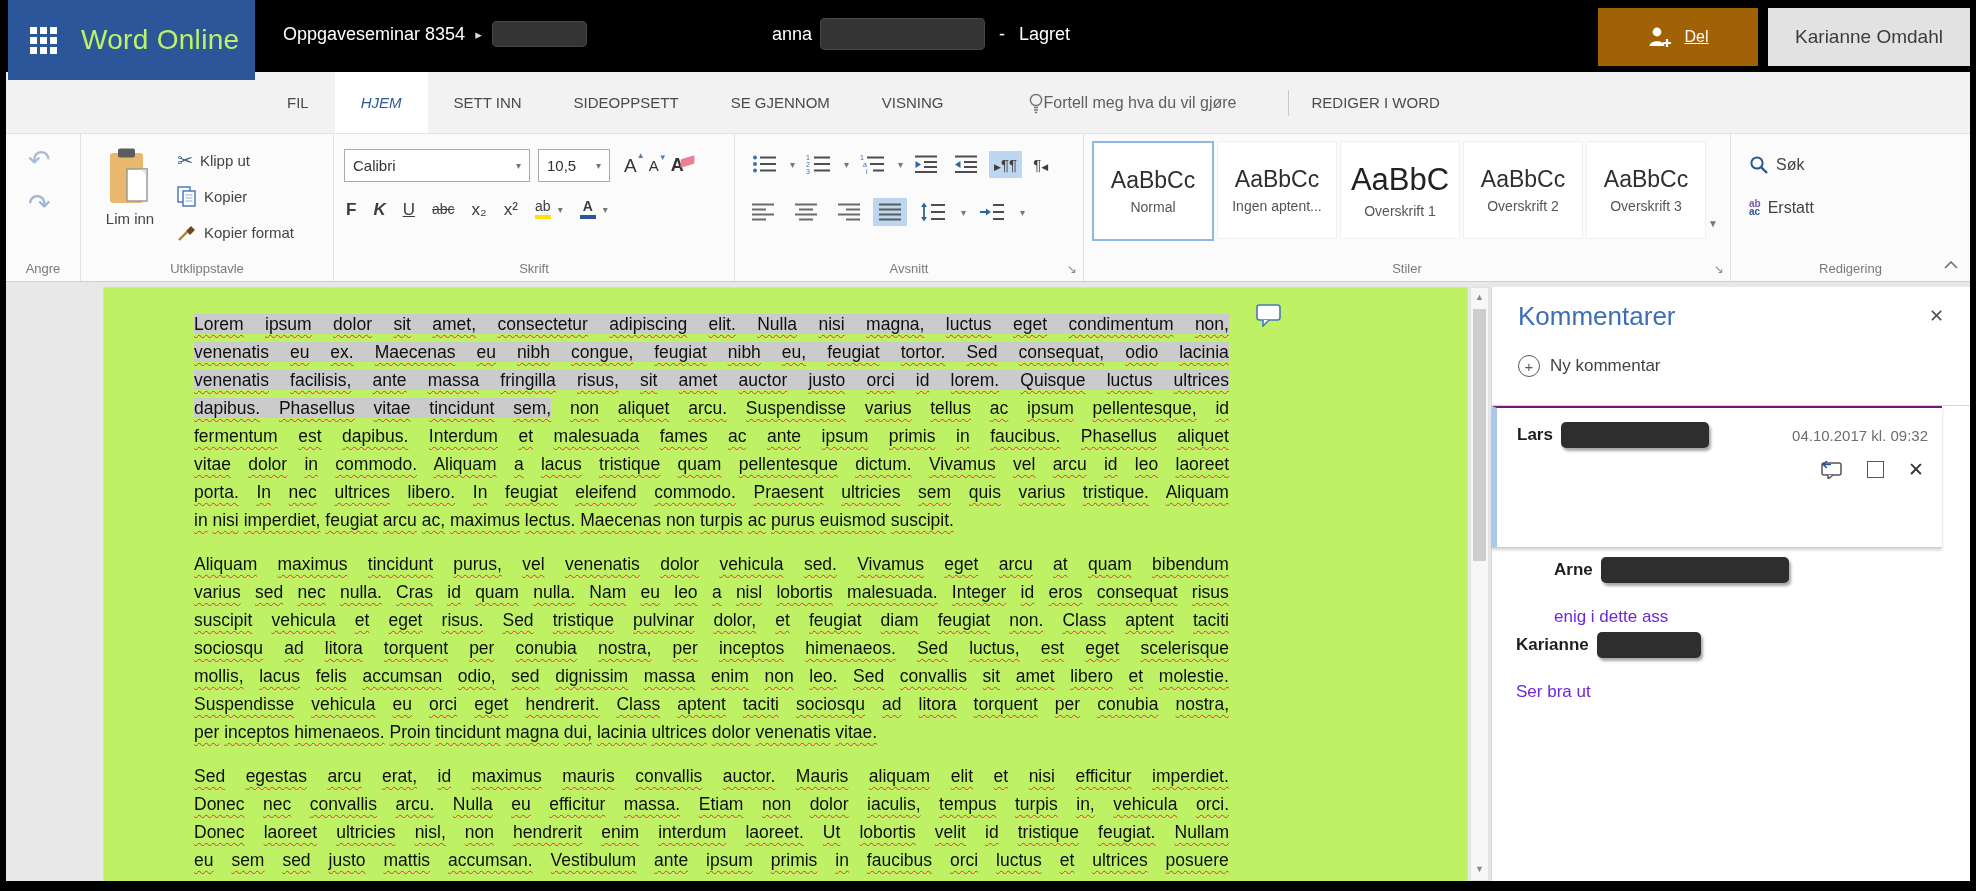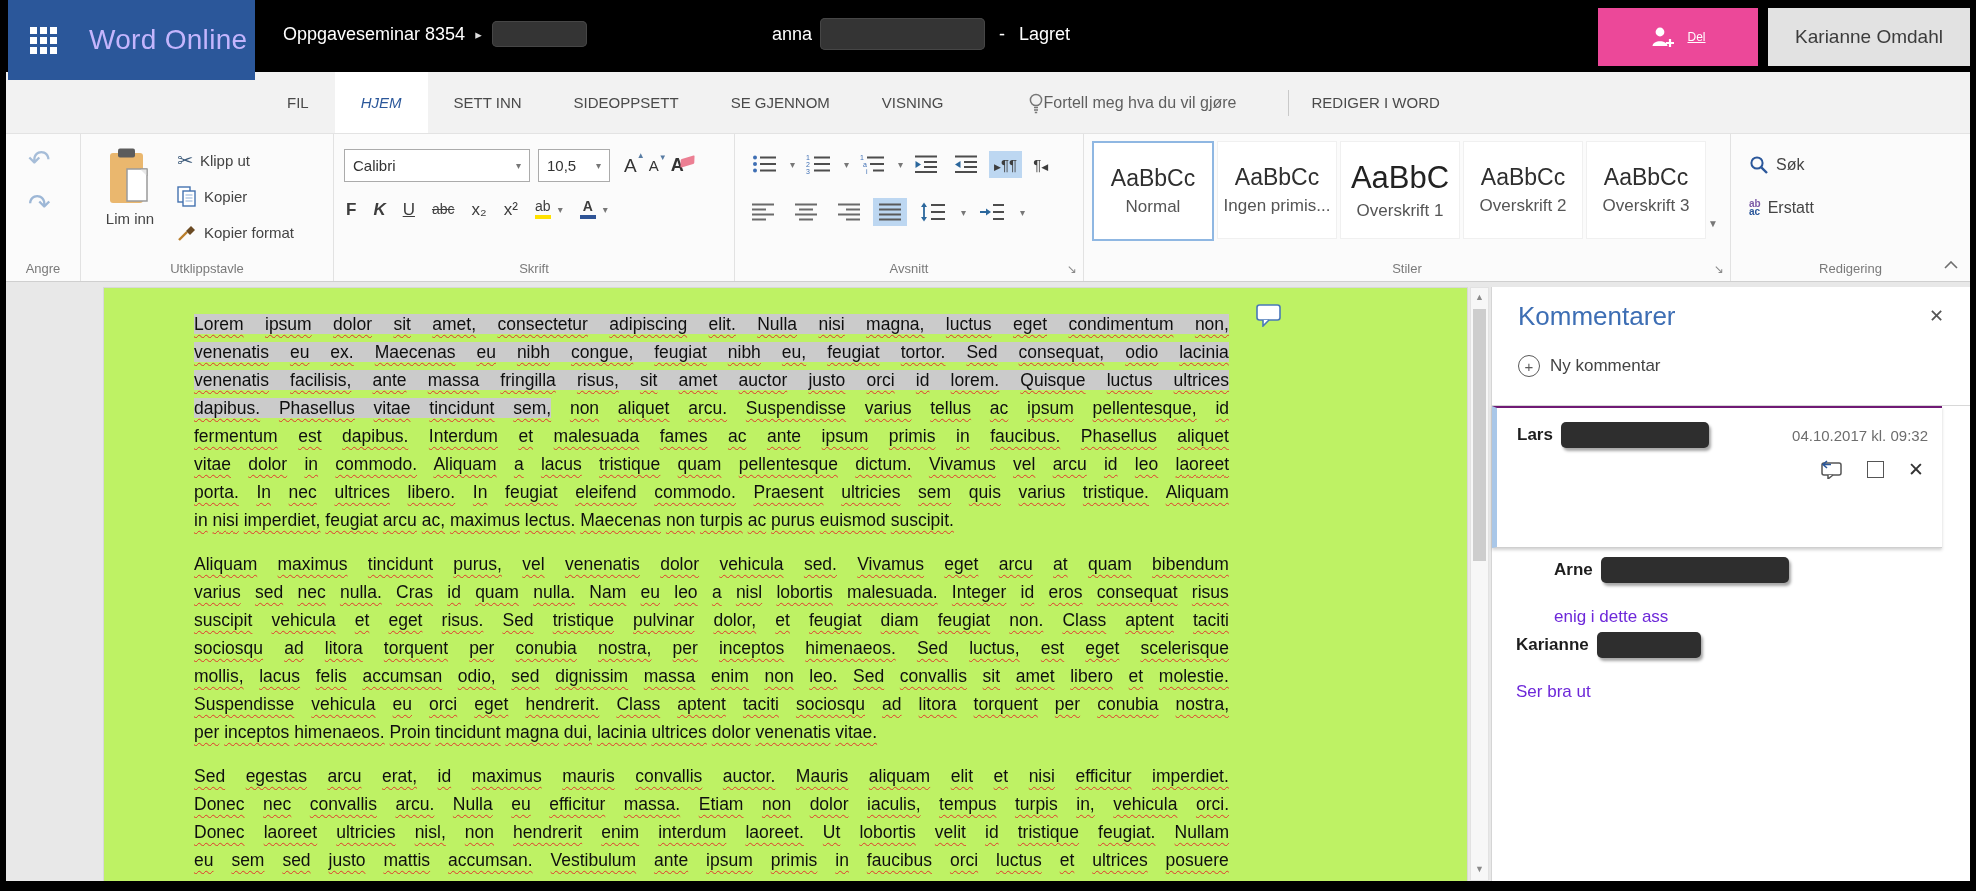--- a/index.html
+++ b/index.html
@@ -5,28 +5,28 @@
   html,body{margin:0;padding:0;background:#222;}
   .screen{position:relative;width:1976px;height:891px;background:#000;overflow:hidden;
           font-family:"Liberation Sans","DejaVu Sans",sans-serif;}
 
   
   .topbar{position:absolute;top:0;left:0;right:0;height:72px;background:#000;color:#fff;}
   .brand{position:absolute;left:8px;top:0;width:247px;height:80px;background:#2b579a;z-index:6;
          display:flex;align-items:center;}
   .waffle{margin-left:22px;display:grid;grid-template-columns:repeat(3,7px);grid-gap:3px;}
   .waffle i{width:7px;height:7px;background:#fff;}
-  .brand-name{margin-left:32px;font-size:28px;font-weight:400;letter-spacing:.3px;color:#c4b5fd;}
+  .brand-name{margin-left:24px;font-size:28px;font-weight:400;letter-spacing:.3px;color:#bef264;}
   .breadcrumb{position:absolute;left:283px;top:21px;display:flex;align-items:center;gap:10px;font-size:18px;}
   .bc-arrow{font-size:13px;color:#ddd;}
   .redact{background:#343434;border-radius:5px;box-shadow:2px 3px 3px rgba(0,0,0,.55),inset 0 0 0 1px #464646;}
   .redact.onwhite{background:#2e2e2e;box-shadow:2px 3px 3px rgba(0,0,0,.35);}
   .doc-status{position:absolute;left:772px;top:18px;display:flex;align-items:center;gap:14px;font-size:18px;}
-  .share-btn{position:absolute;left:1598px;top:8px;width:160px;height:58px;background:#ec4899;
-             display:flex;align-items:center;justify-content:center;gap:10px;color:#fff;font-size:12px;cursor:pointer;text-decoration:underline;}
+  .share-btn{position:absolute;left:1598px;top:8px;width:160px;height:58px;background:#a16207;
+             display:flex;align-items:center;justify-content:center;gap:10px;color:#fff;font-size:16px;cursor:pointer;text-decoration:underline;}
   .account{position:absolute;left:1768px;right:6px;top:8px;height:58px;background:#e2e2e2;color:#3c3c3c;
            font-size:19px;display:flex;align-items:center;justify-content:center;}
 
   
   .tabstrip{position:absolute;top:72px;left:6px;right:6px;height:61px;background:#f2f2f2;
             border-bottom:1px solid #e3e3e3;display:flex;align-items:stretch;z-index:2;}
   .tab{padding:0 26px;display:flex;align-items:center;font-size:15px;color:#4a4a4a;cursor:pointer;}
   .tab.active{background:#fff;color:#2b579a;font-style:italic;}
   .tellme{margin-left:58px;display:flex;align-items:center;gap:0;color:#5f5f5f;font-size:16px;cursor:pointer;}
   .tab-sep{width:1px;height:26px;background:#c9c9c9;align-self:center;margin-left:52px;}
@@ -76,21 +76,21 @@
   .pilc{font-size:15px;color:#3d3d3d;}
   .pilc .tri{font-size:9px;color:#3d3d3d;}
 
   .g-styles{width:646px;}
   .gallery{position:absolute;left:8px;top:8px;display:flex;gap:3px;}
   .scard{width:118px;height:96px;background:#fff;border:1px solid #f0f0f0;display:flex;flex-direction:column;
          align-items:center;justify-content:center;cursor:pointer;}
   .scard.selected{border:2px solid #8fb7e2;}
   .spreview{font-size:23px;color:#2f2f2f;}
   .scard.h1 .spreview{font-size:31px;color:#222;}
-  .slabel{font-size:17px;color:#555;margin-top:5px;}
+  .slabel{font-size:14px;color:#555;margin-top:5px;}
   .gal-more{position:absolute;left:620px;top:8px;width:18px;height:96px;display:flex;align-items:flex-end;
             justify-content:center;padding-bottom:8px;color:#777;font-size:10px;cursor:pointer;box-sizing:border-box;}
 
   .g-edit{flex:1;}
   .edit-col{position:absolute;left:18px;top:22px;display:flex;flex-direction:column;gap:24px;}
   .replace-ic{display:flex;flex-direction:column;line-height:8px;font-size:10px;font-weight:bold;}
   .collapse{position:absolute;right:12px;bottom:12px;cursor:pointer;}
 
   
   .workspace{position:absolute;top:282px;left:6px;right:6px;bottom:10px;background:#e8e8e8;}
@@ -373,21 +373,21 @@
     </div>
 
     <div class="rgroup g-styles">
       <div class="gallery">
         <div class="scard selected">
           <div class="spreview">AaBbCc</div>
           <div class="slabel">Normal</div>
         </div>
         <div class="scard">
           <div class="spreview">AaBbCc</div>
-          <div class="slabel">Ingen primis...</div>
+          <div class="slabel">Ingen aptent...</div>
         </div>
         <div class="scard h1">
           <div class="spreview">AaBbC</div>
           <div class="slabel">Overskrift 1</div>
         </div>
         <div class="scard">
           <div class="spreview">AaBbCc</div>
           <div class="slabel">Overskrift 2</div>
         </div>
         <div class="scard">

